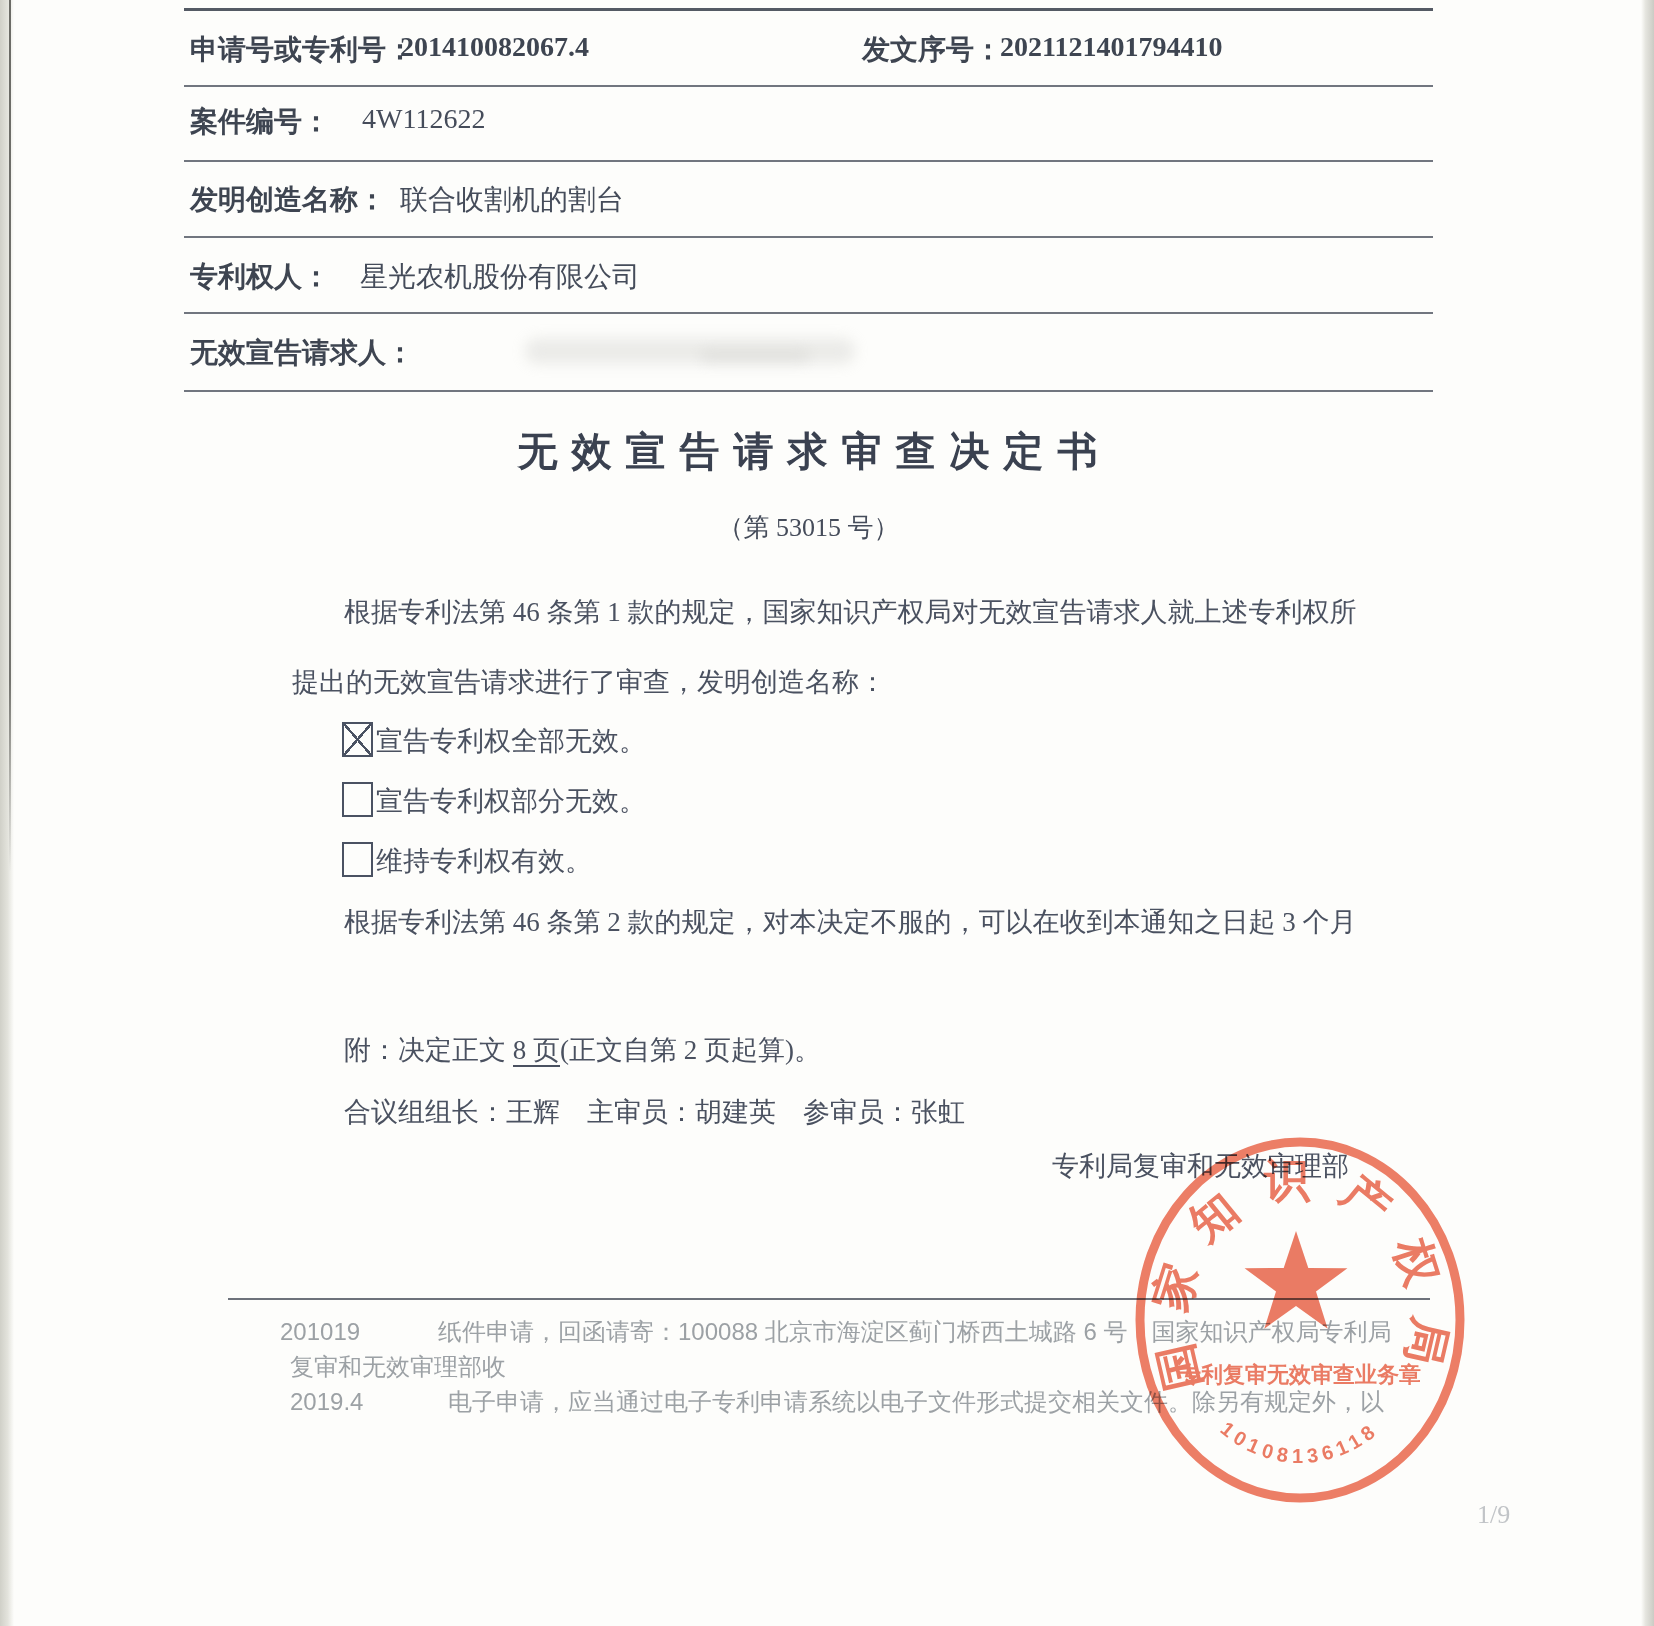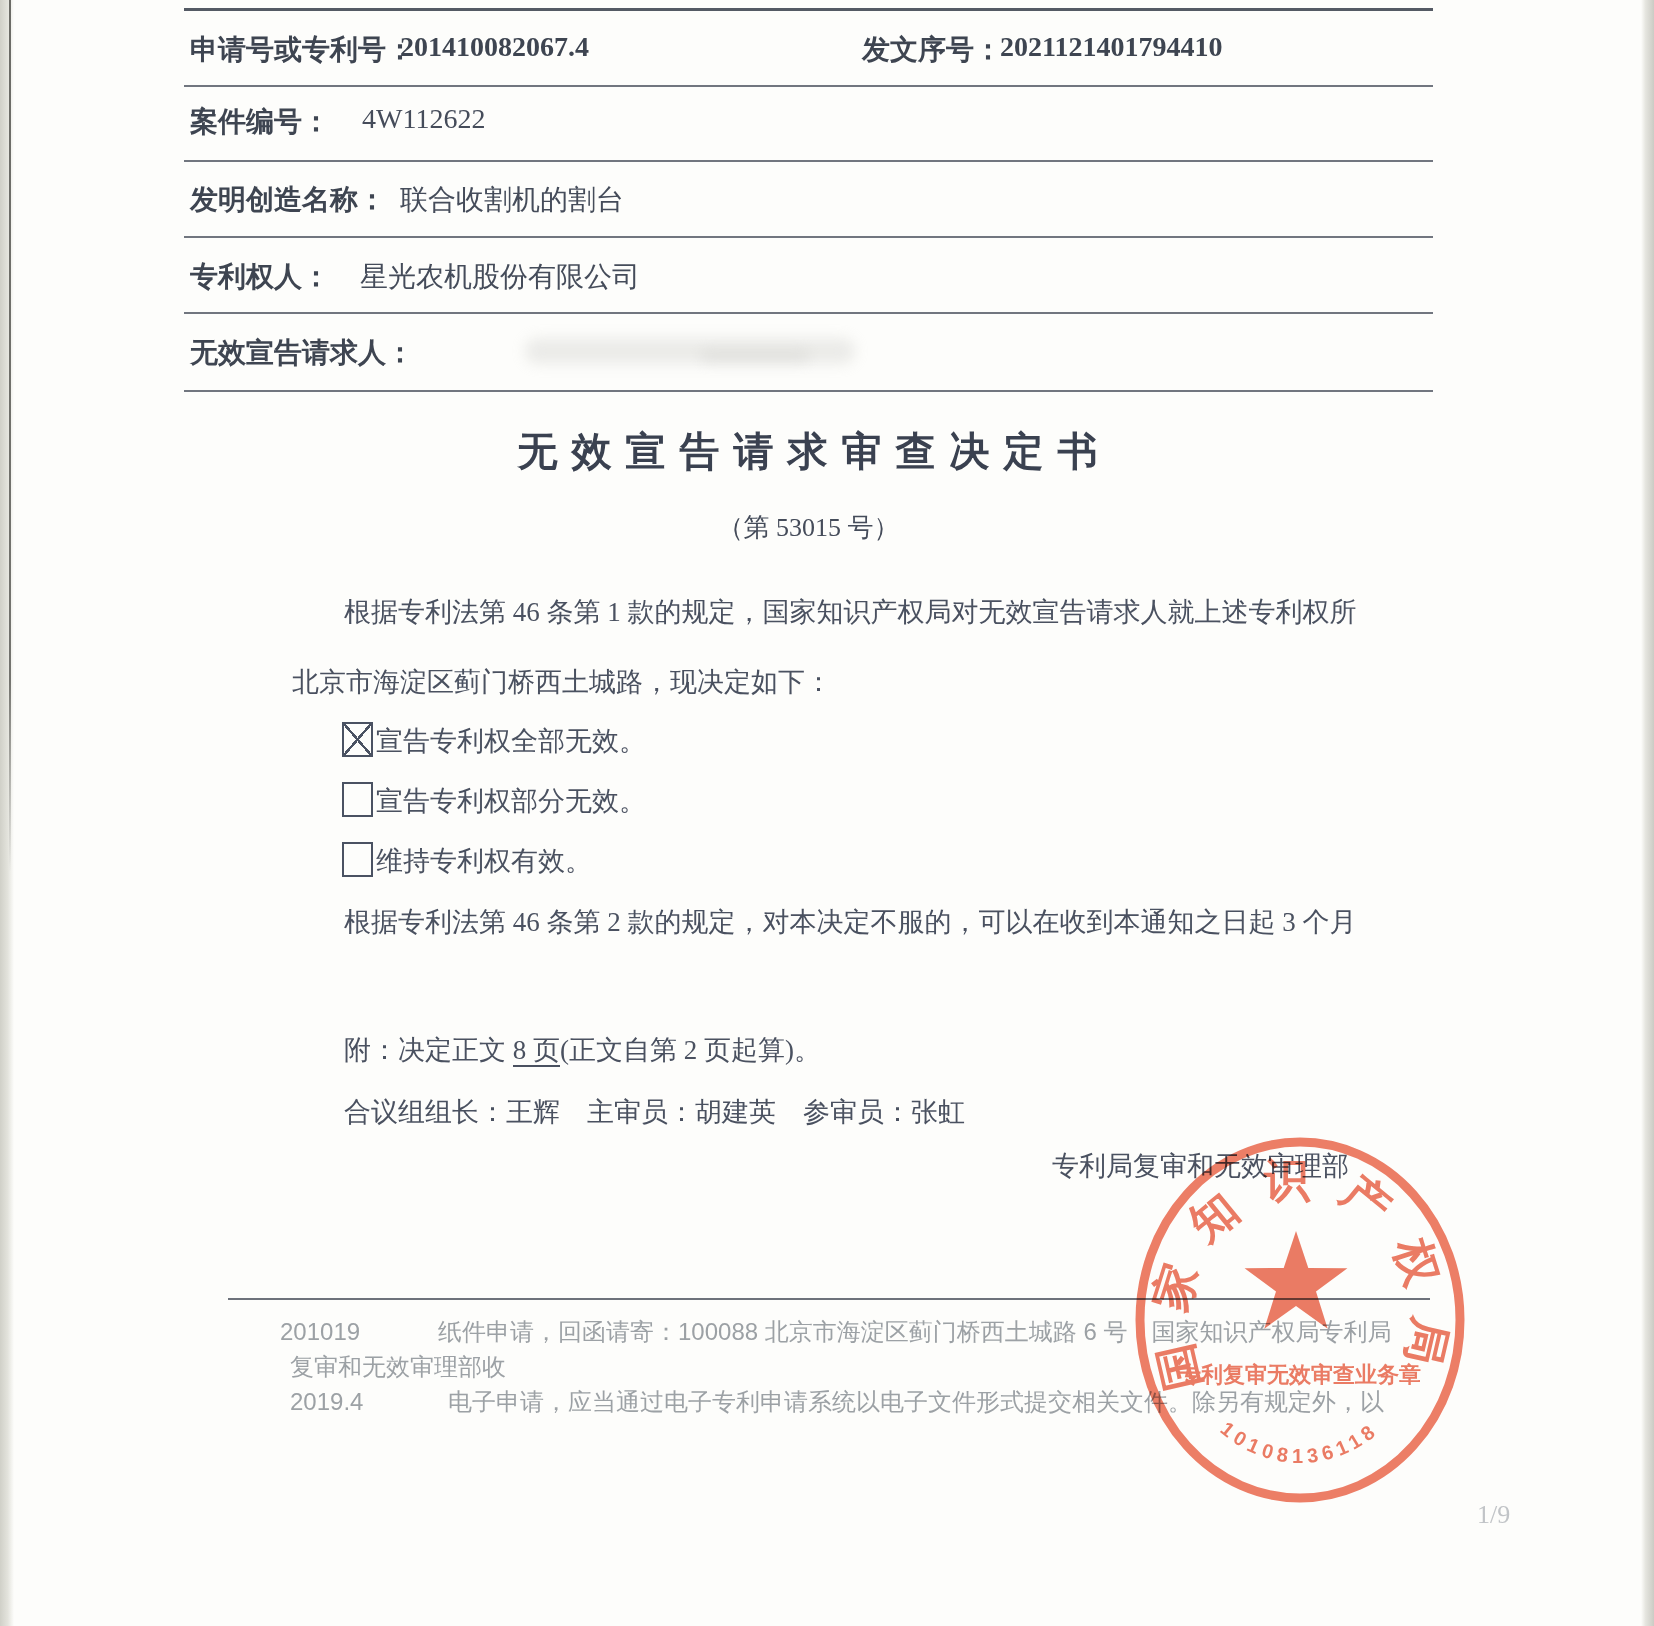--- a/index.html
+++ b/index.html
@@ -81,21 +81,21 @@
 
   <span class="flabel" style="left:190px;top:334px">无效宣告请求人：</span>
   <span class="fvalue" style="left:430px;top:334px"></span>
   <div class="smudge" style="left:525px;top:338px;width:330px;height:26px"></div>
   <div class="smudge" style="left:700px;top:350px;width:110px;height:12px"></div>
 
   <div class="title" style="top:424px">无 效 宣 告 请 求 审 查 决 定 书</div>
   <div class="docnum" style="top:510px">（第 53015 号）</div>
 
   <div class="bline" style="left:344px;top:594px">根据专利法第 46 条第 1 款的规定，国家知识产权局对无效宣告请求人就上述专利权所</div>
-  <div class="bline" style="left:292px;top:664px">北京市海淀区蓟门桥西土城路，现决定如下：</div>
+  <div class="bline" style="left:292px;top:664px">提出的无效宣告请求进行了审查，发明创造名称：</div>
 
   <div class="bline" style="left:342px;top:782px">
     <span class="checkbox"></span><span>宣告专利权部分无效。</span>
   </div>
   <div class="bline" style="left:342px;top:722px">
     <span class="checkbox checked"></span><span>宣告专利权全部无效。</span>
   </div>
   <div class="bline" style="left:342px;top:842px">
     <span class="checkbox"></span><span>维持专利权有效。</span>
   </div>

